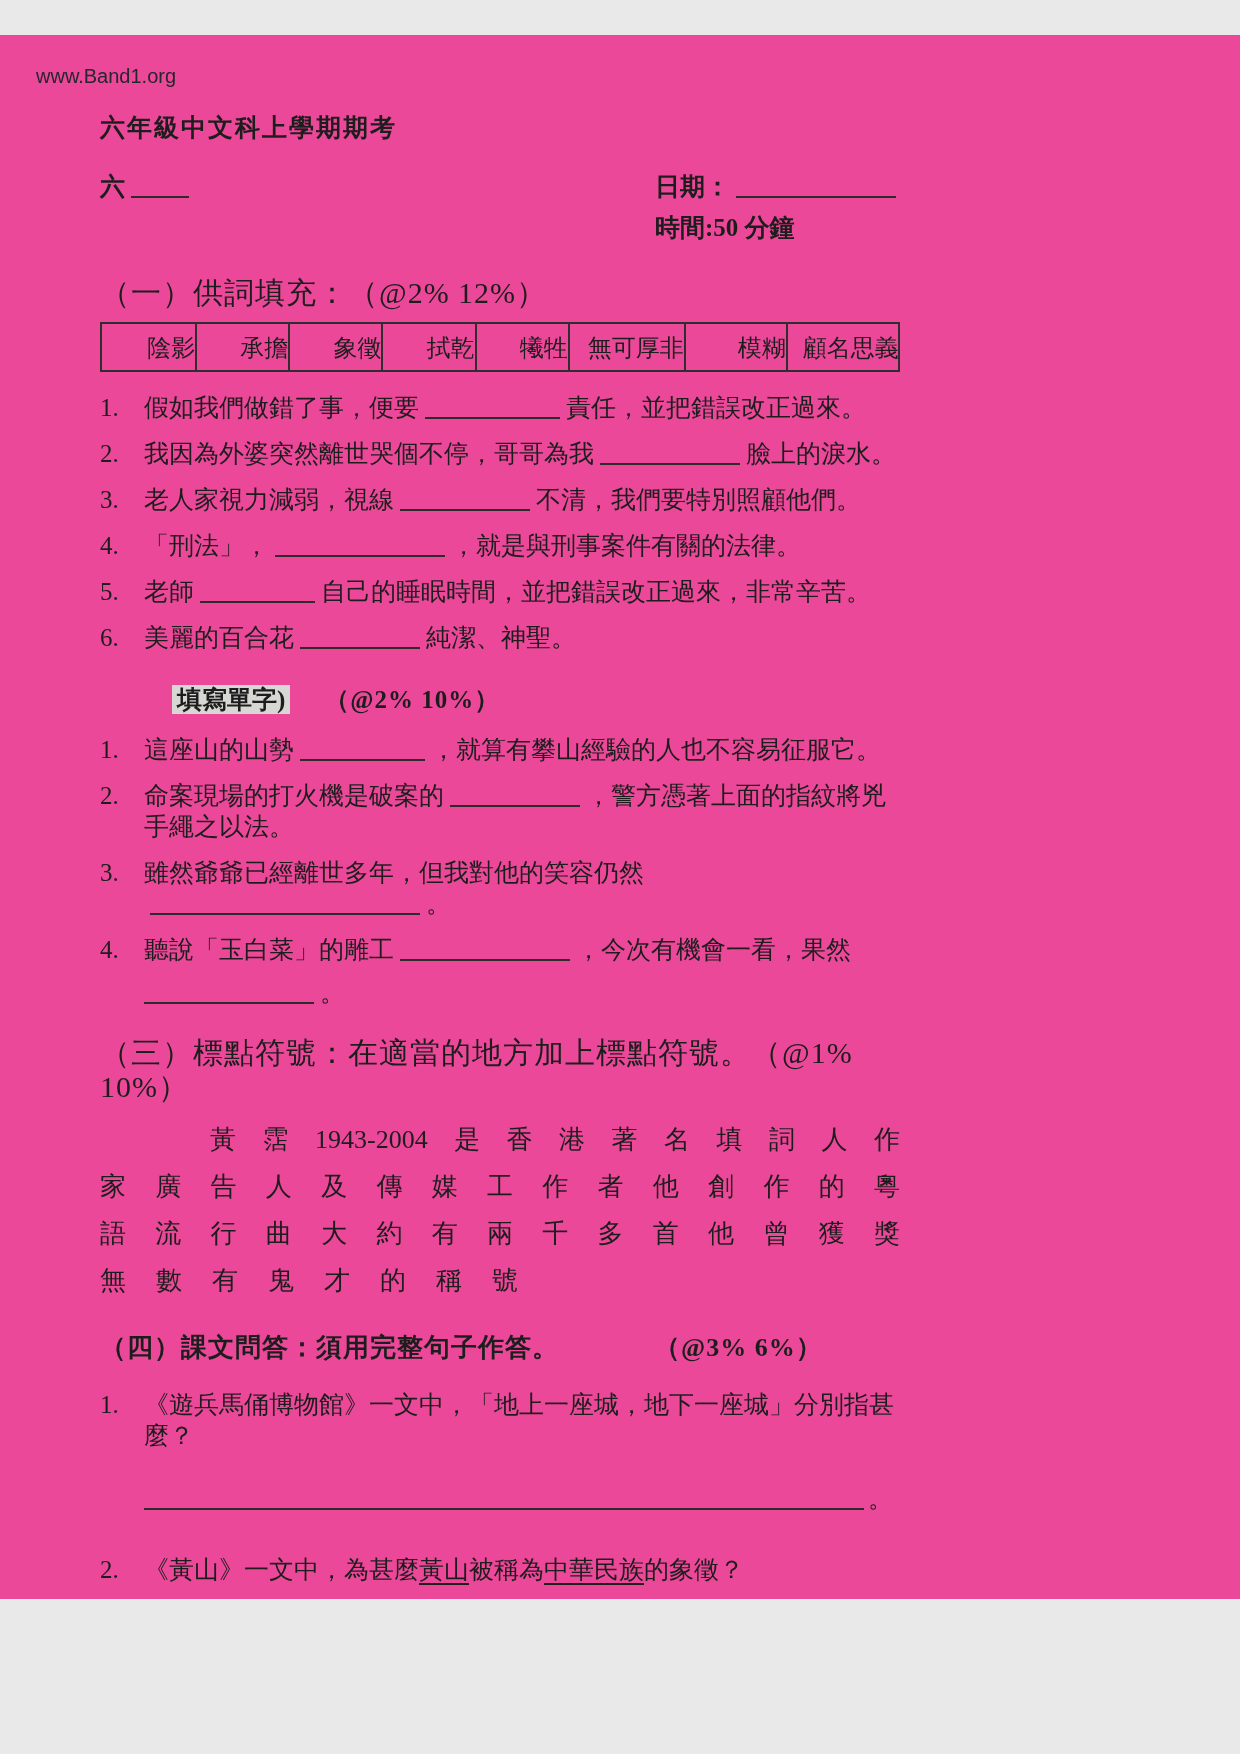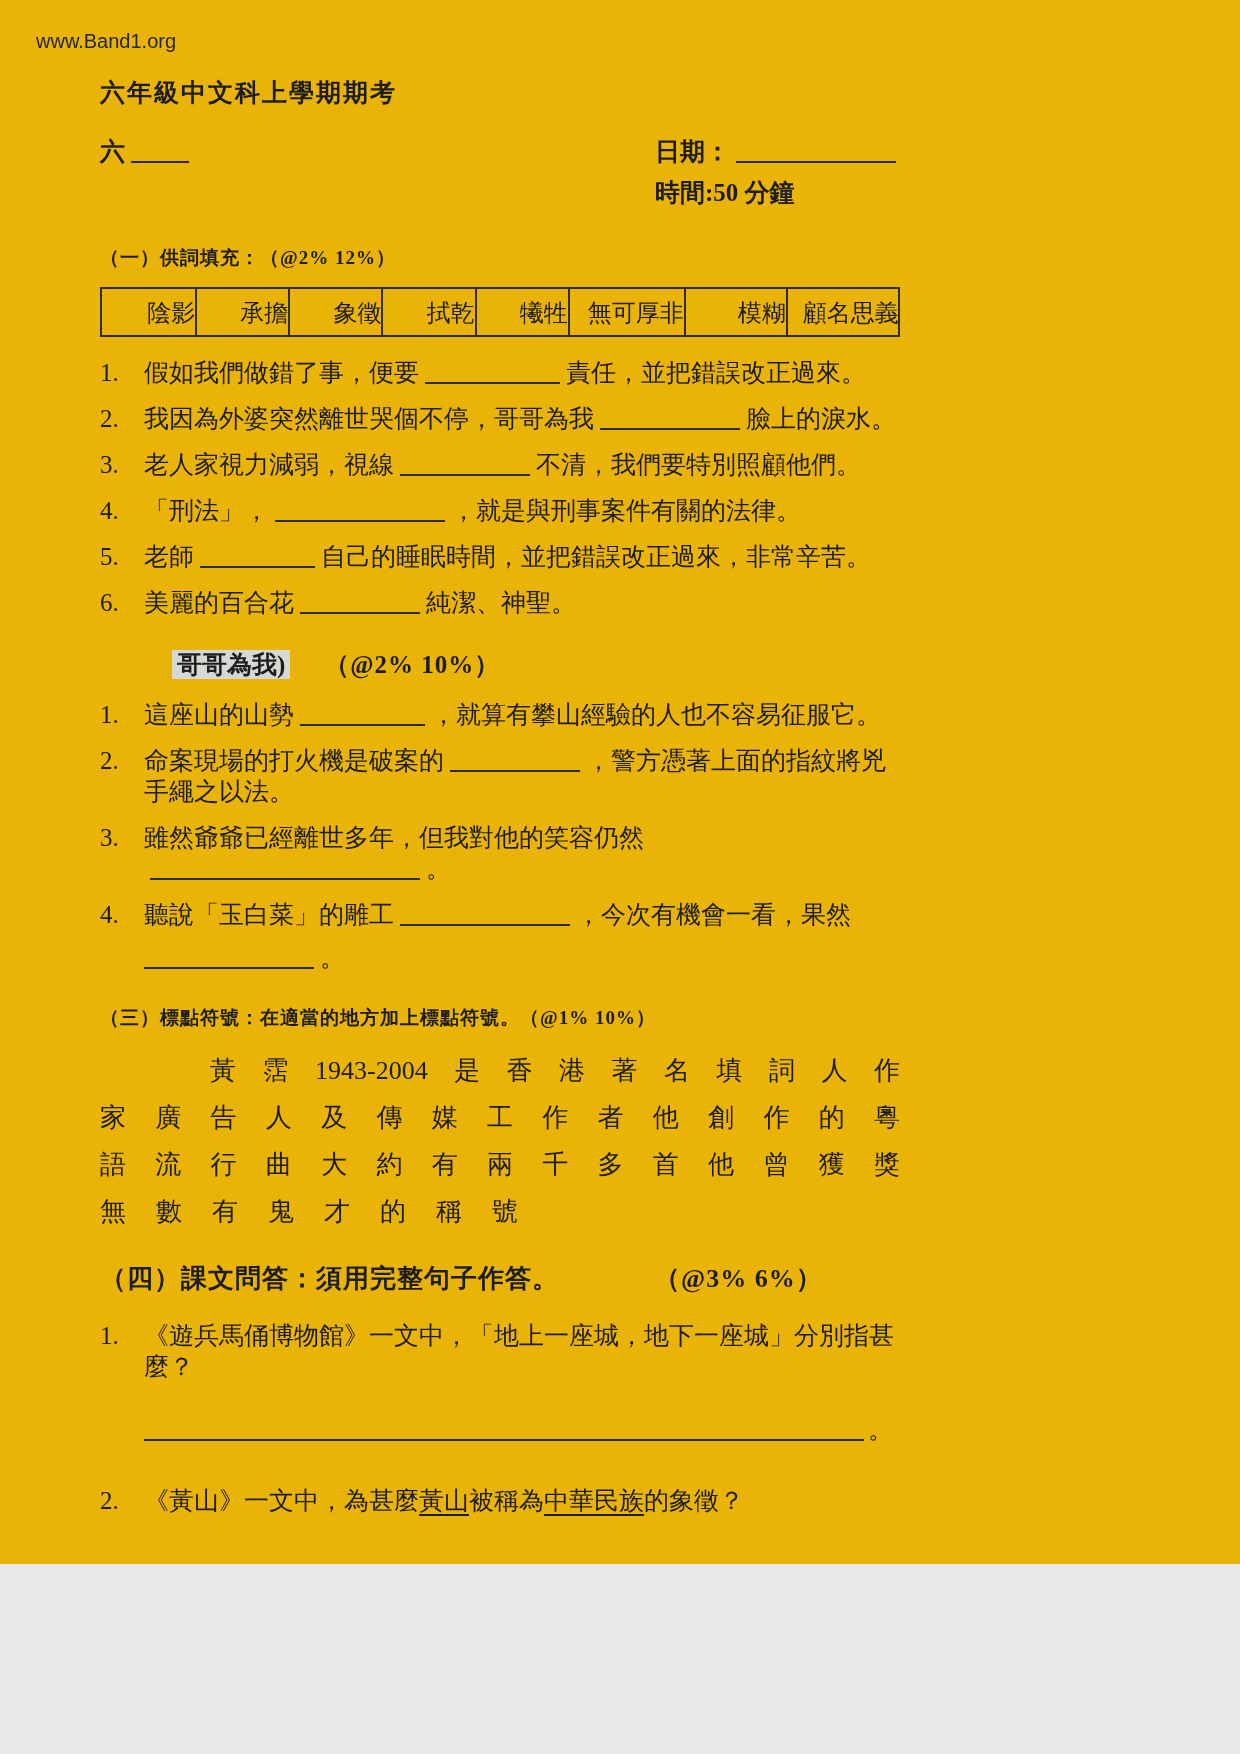--- a/index.html
+++ b/index.html
@@ -2,25 +2,26 @@
 <html><head>
 <meta charset="utf-8">
 <style>
   * { box-sizing: border-box; }
   html, body { margin: 0; padding: 0; }
   body { background: #e9e9e9; }
 
   .page {
     width: 1240px;
     height: 1564px;
-    background: #eab308;
+    background: #ec4899;
     position: relative;
     overflow: hidden;
     color: #1d1d1d;
     font-family: "Liberation Serif", "DejaVu Serif", serif;
+    margin-top: 35px;
   }
 
   .watermark {
     position: absolute;
     top: 30px;
     left: 36px;
     font-family: "Liberation Sans", "DejaVu Sans", sans-serif;
     font-size: 20px;
     color: #26262e;
   }
@@ -44,22 +45,22 @@
   .blank {
     display: inline-block;
     height: 22px;
     border-bottom: 2px solid #2b2b2b;
     margin: 0 6px;
     vertical-align: -3px;
   }
 
   .sec-heading {
     margin-top: 28px;
-    font-size: 19px;
-    font-weight: bold;
+    font-size: 30px;
+    font-weight: normal;
     letter-spacing: 1px;
     line-height: 34px;
   }
 
   .word-bank {
     display: flex;
     margin-top: 12px;
     border: 2px solid #2e2e2e;
     width: 800px;
     font-size: 24px;
@@ -162,21 +163,21 @@
       <div class="q">
         <span class="qnum">5.</span><span>老師</span><span class="blank" style="width:115px"></span><span>自己的睡眠時間，並把錯誤改正過來，非常辛苦。</span>
       </div>
       <div class="q">
         <span class="qnum">6.</span><span>美麗的百合花</span><span class="blank" style="width:120px"></span><span>純潔、神聖。</span>
       </div>
     </div>
 
     <div class="sec2-heading">
       <div class="line2">
-        <span class="hl">哥哥為我)</span><span class="pct">（@2%  10%）</span>
+        <span class="hl">填寫單字)</span><span class="pct">（@2%  10%）</span>
       </div>
     </div>
 
     <div class="q-list" style="margin-top:14px;">
       <div class="q">
         <span class="qnum">1.</span><span>這座山的山勢</span><span class="blank" style="width:125px"></span><span>，就算有攀山經驗的人也不容易征服它。</span>
       </div>
       <div class="q">
         <span class="qnum">2.</span><span>命案現場的打火機是破案的</span><span class="blank" style="width:130px"></span><span>，警方憑著上面的指紋將兇手繩之以法。</span>
       </div>

